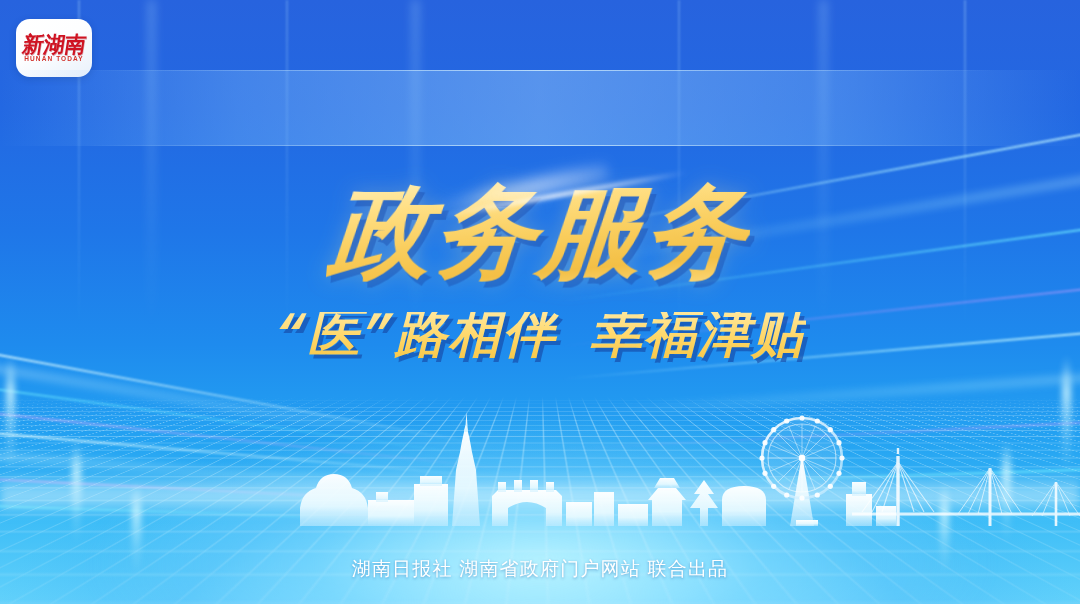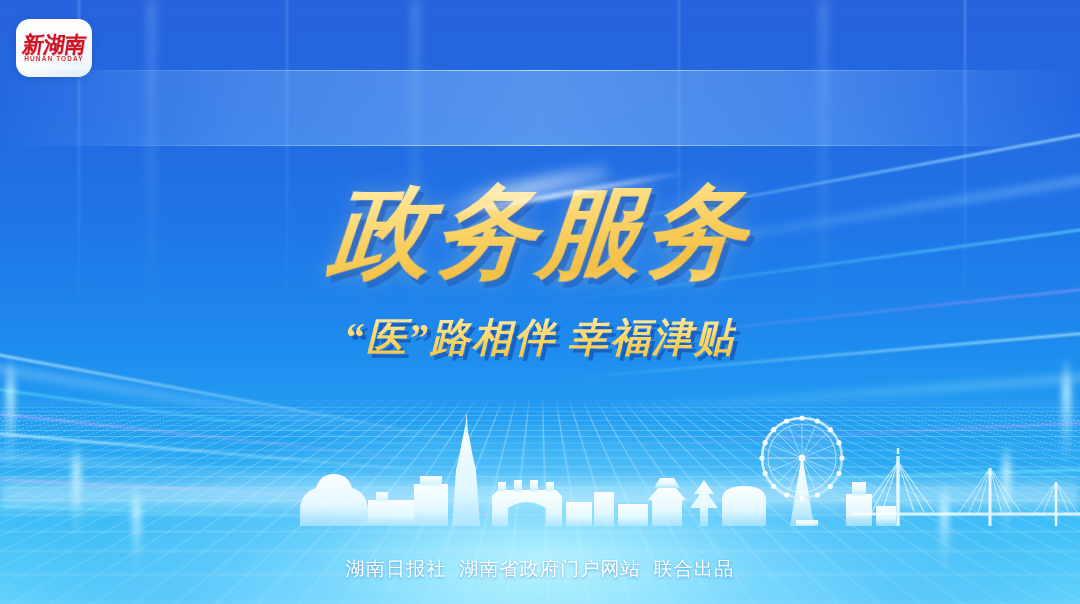--- a/index.html
+++ b/index.html
@@ -120,37 +120,37 @@
     background:linear-gradient(90deg, rgba(255,255,255,0) 0%, rgba(255,255,255,0.95) 45%, rgba(255,255,255,0.6) 70%, rgba(255,255,255,0) 100%);
     filter:blur(2px); }
   .flare2{ position:absolute; left:430px; top:176px; width:180px; height:28px; transform:rotate(-12deg);
     background:radial-gradient(ellipse at 60% 50%, rgba(255,255,255,0.65) 0%, rgba(255,255,255,0) 70%);
     filter:blur(6px); }
 
   
   .subtitle{ position:absolute; left:0; right:0; top:306px; height:64px;
     display:flex; align-items:center; justify-content:center; }
   .st-text{
-    font-family:Liberation Serif, serif;
-    font-size:40px; font-weight:700; line-height:1; letter-spacing:2px; white-space:nowrap;
+    font-family:Liberation Mono, monospace;
+    font-size:52px; font-weight:700; line-height:1; letter-spacing:2px; white-space:nowrap;
     font-style:italic;
     color:#ffd86a;
     background:linear-gradient(180deg,#ffe596 0%,#ffd濃66 0%,#ffd768 45%,#f7c748 100%);
     background:linear-gradient(180deg,#ffe79c 0%,#ffd768 48%,#f6c544 100%);
     -webkit-background-clip:text; background-clip:text; -webkit-text-fill-color:transparent;
     filter:drop-shadow(4px 4px 0 rgba(20,62,155,0.55));
   }
 
   
   .skyline{ position:absolute; left:0; right:0; bottom:78px; height:130px; }
   .skyline svg{ display:block; width:100%; height:100%; }
 
   
   .footer{ position:absolute; left:0; right:0; bottom:22px; text-align:center; }
-  .footer-text{ font-family:Liberation Mono, monospace; font-size:19px; font-weight:400;
+  .footer-text{ font-family:Liberation Sans, sans-serif; font-size:19px; font-weight:400;
     color:#ffffff; letter-spacing:1.2px; text-shadow:0 1px 3px rgba(12,70,150,0.45); }
 </style>
 </head>
 <body>
 
 <div class="stage">
 
   <div class="rays">
 
     <div class="ray" style="top:230px; transform:rotate(10.5deg); left:-62%; width:110%;"></div>

